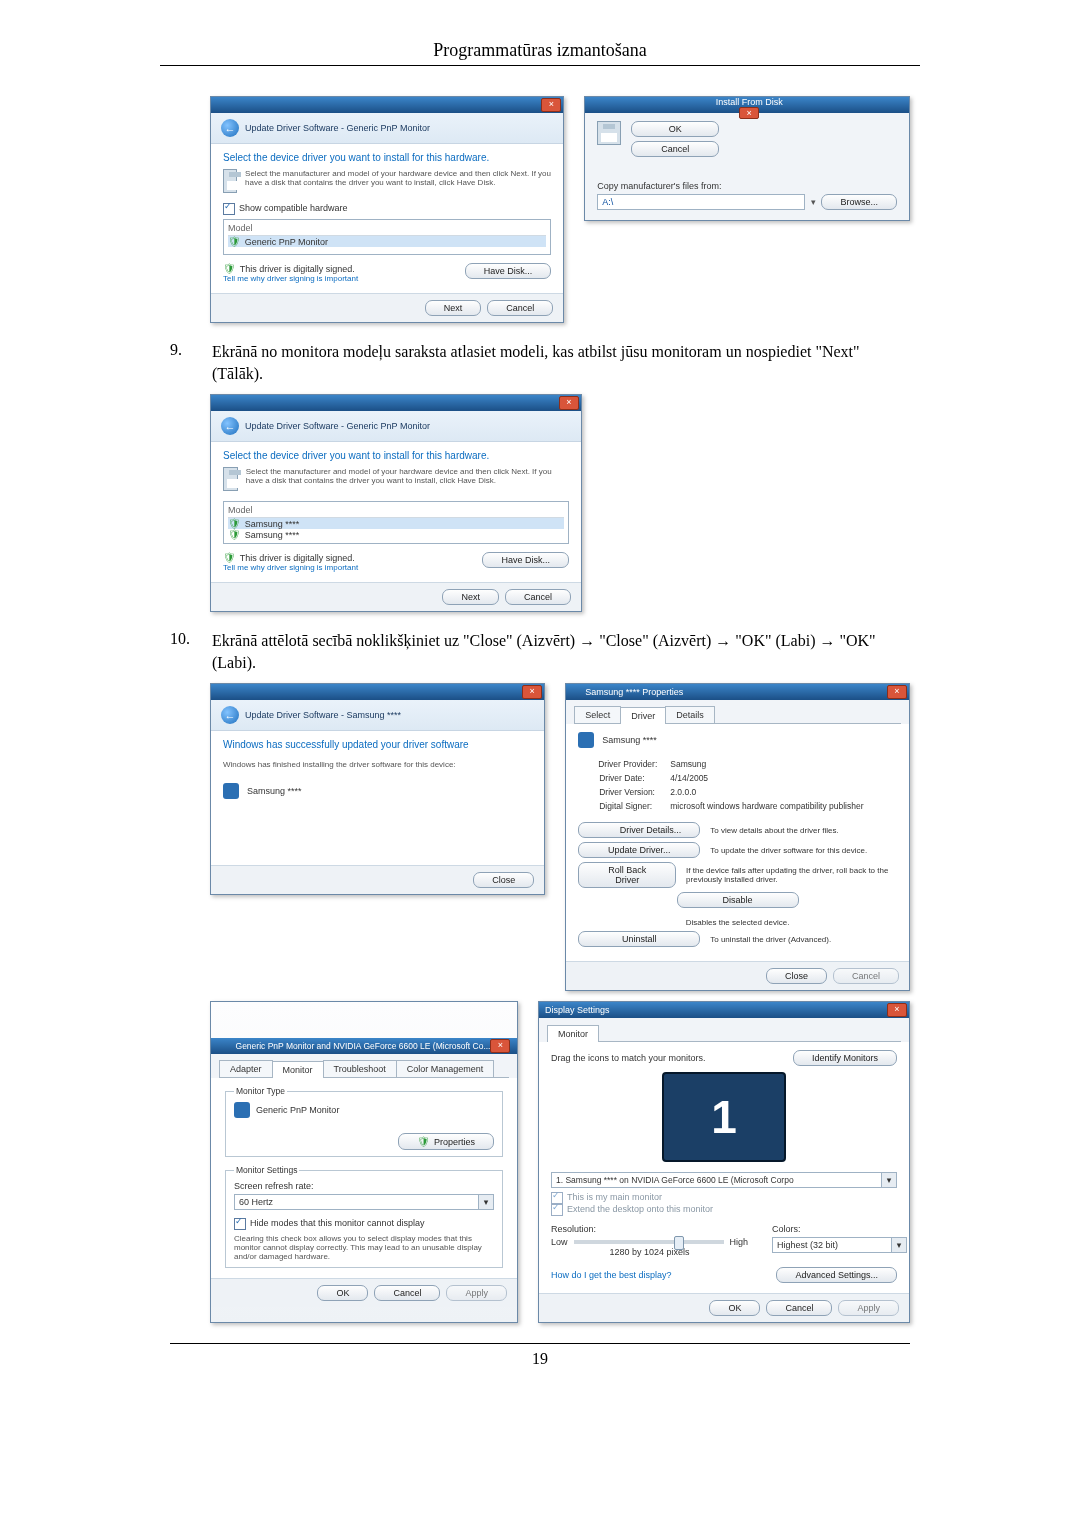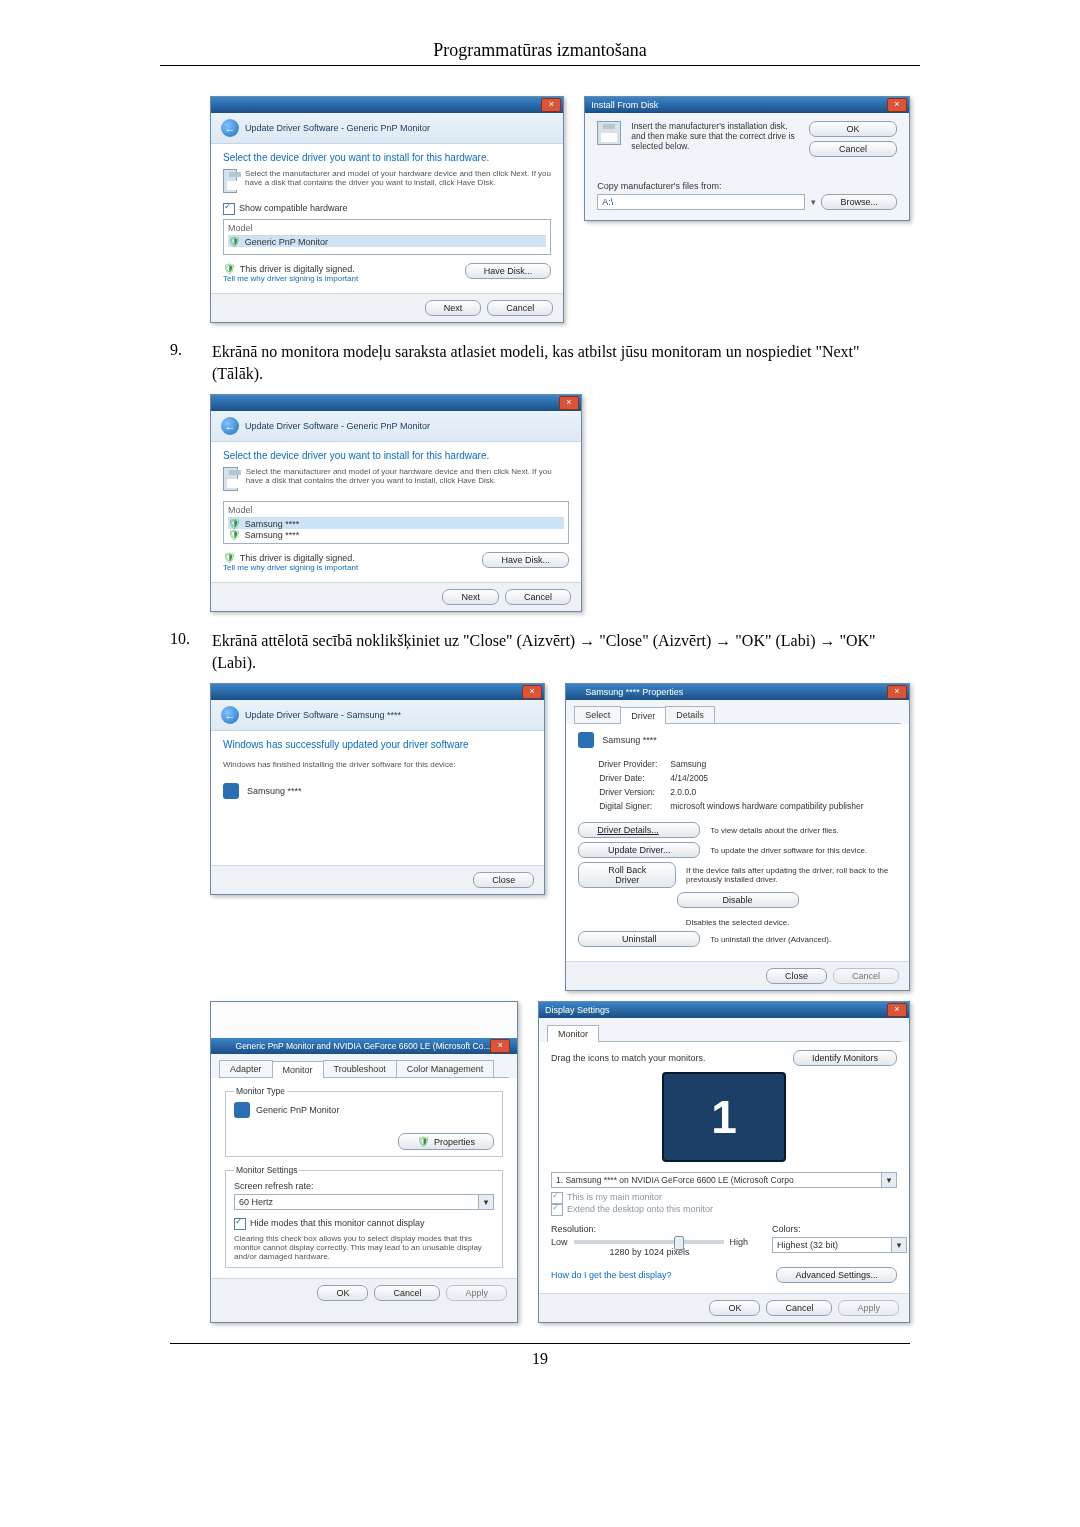--- a/index.html
+++ b/index.html
@@ -163,28 +163,27 @@
             <span class="btn">Have Disk...</span>
           </div>
         </div>
         <div class="footer-btns">
           <span class="btn">Next</span>
           <span class="btn">Cancel</span>
         </div>
       </div>
 
       <div class="dlg" style="width:340px;align-self:flex-start;">
-        <div class="titlebar" style="justify-content:space-between;padding-left:6px;">
+        <div class="titlebar" style="justify-content:space-between;padding-left:6px;flex-direction:column;">
           <span style="color:#fff;font-size:9px;">Install From Disk</span>
           <div class="x">×</div>
         </div>
         <div class="inner" style="background:#f1f4f8;">
           <div style="display:flex;gap:10px;">
             <span class="floppy"></span>
-            <div style="flex:1;font-size:8.5px;">Insert the manufacturer's installation disk, and then make sure that the correct drive is selected below.</div>
             <div style="display:flex;flex-direction:column;gap:4px;">
               <span class="btn" style="width:50px;text-align:center;">OK</span>
               <span class="btn" style="width:50px;text-align:center;">Cancel</span>
             </div>
           </div>
           <div style="margin-top:24px;">
             <div>Copy manufacturer's files from:</div>
             <div style="display:flex;gap:6px;margin-top:3px;align-items:center;">
               <div class="field" style="flex:1;padding:0 4px;line-height:14px;color:#0b4fa0;">A:\</div>
               <span style="color:#555;">▾</span>
@@ -295,21 +294,21 @@
                   <td>2.0.0.0</td>
                 </tr>
             <tr>
                   <td>Digital Signer:</td>
                   <td>microsoft windows hardware compatibility publisher</td>
                 </tr>
           </tbody>
             </table>
           <div style="margin-top:8px;">
             <div style="display:flex;gap:10px;align-items:center;margin:4px 0;">
-                <span class="btn" style="width:84px;text-align:left;text-decoration:underline;">Driver Details...</span>
+                <span class="btn" style="width:84px;text-align:right;">Driver Details...</span>
                 <span style="font-size:8px;">To view details about the driver files.</span>
               </div>
             <div style="display:flex;gap:10px;align-items:center;margin:4px 0;">
                 <span class="btn" style="width:84px;text-align:center;">Update Driver...</span>
                 <span style="font-size:8px;">To update the driver software for this device.</span>
               </div>
             <div style="display:flex;gap:10px;align-items:center;margin:4px 0;">
                 <span class="btn" style="width:84px;text-align:center;">Roll Back Driver</span>
                 <span style="font-size:8px;">If the device fails after updating the driver, roll back to the previously installed driver.</span>
               </div>

